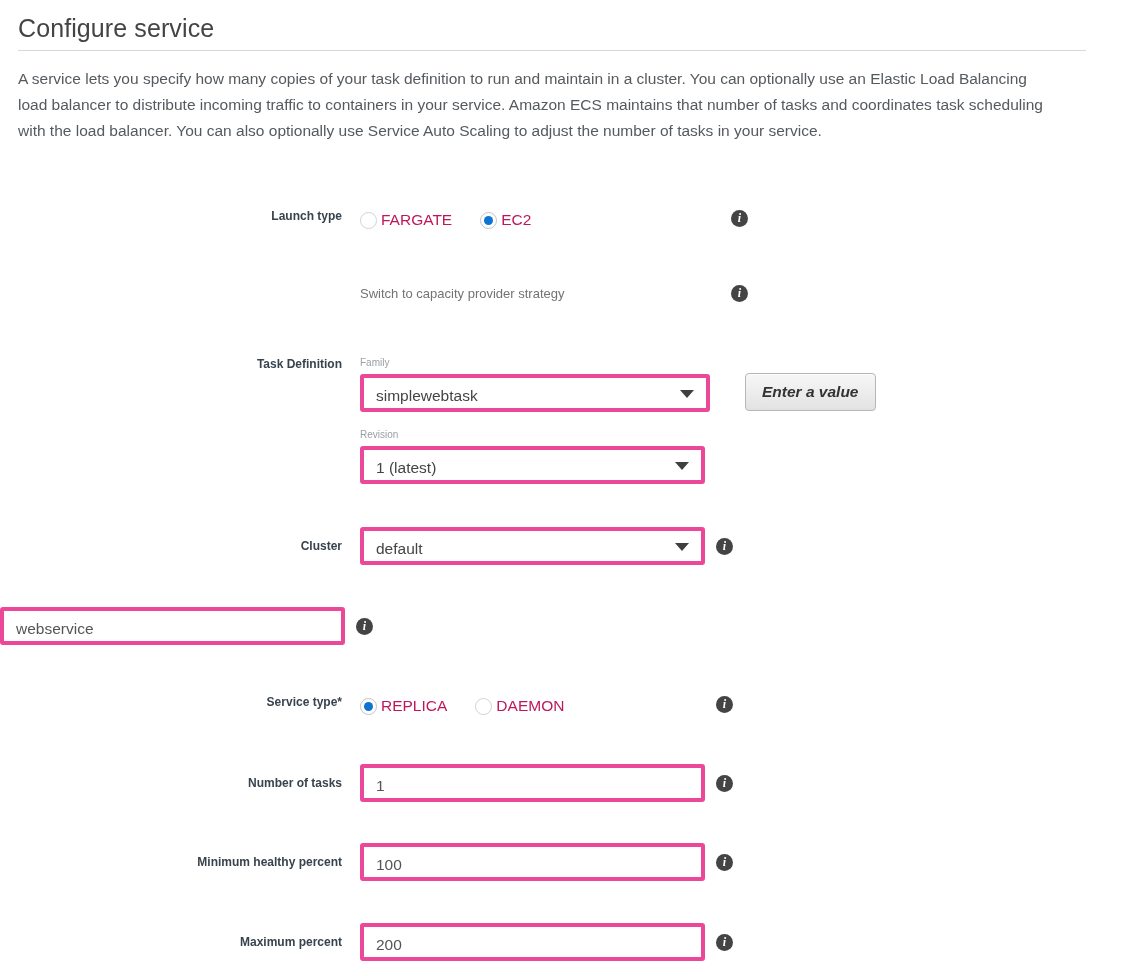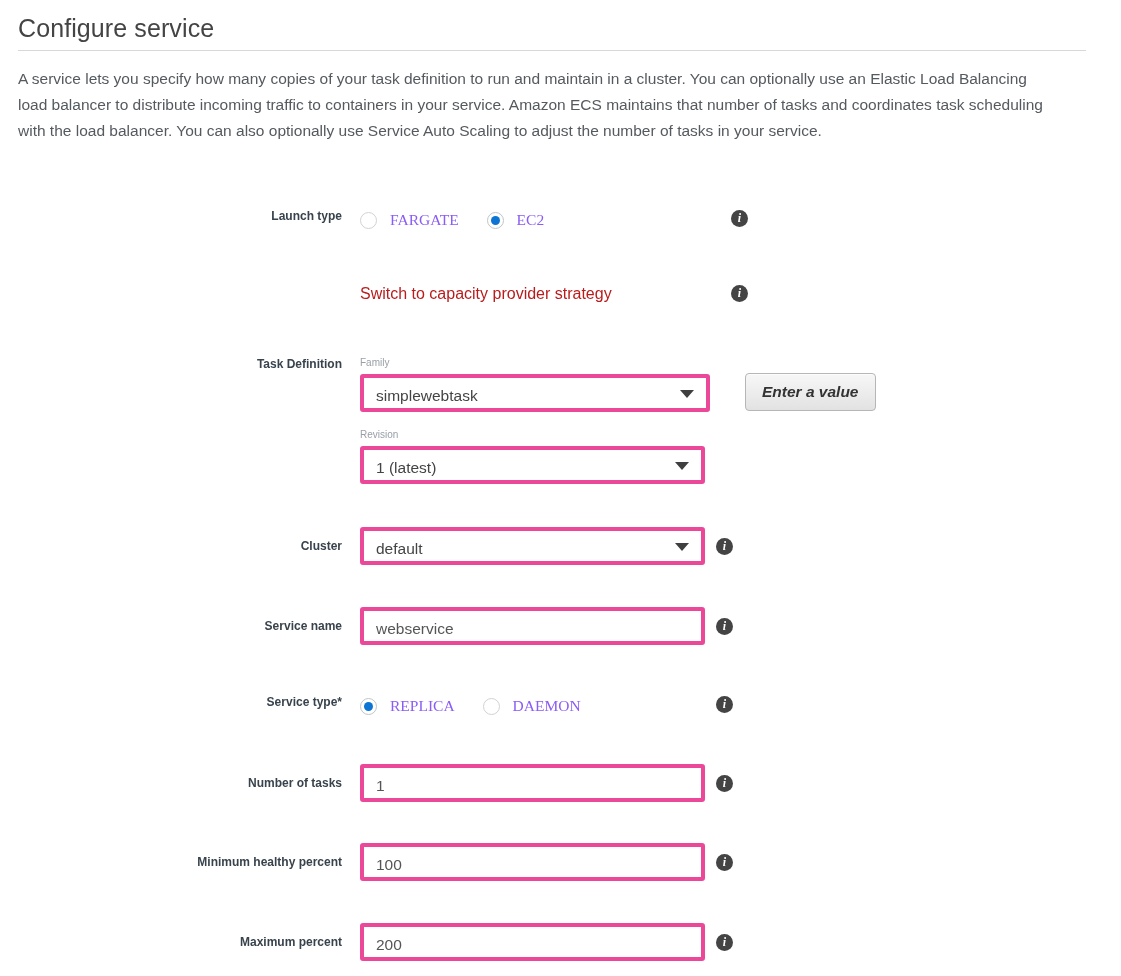--- a/index.html
+++ b/index.html
@@ -142,24 +142,23 @@
     position: absolute;
     left: 3px;
     top: 3px;
     width: 9px;
     height: 9px;
     border-radius: 50%;
     background: #0d74d4;
   }
   .radio-label {
     font-size: 15.5px;
-    color: #8b5cf6;
-    margin-left: 13px;
+    color: #be185d;
+    margin-left: 4px;
     white-space: nowrap;
-    font-family: Liberation Serif, serif;
   }
   .radio-gap { width: 28px; flex: 0 0 28px; }
 
   
   .info-icon {
     position: absolute;
     width: 17px;
     height: 17px;
     border-radius: 50%;
     background: #444444;
@@ -167,22 +166,22 @@
     font-family: "Liberation Serif", serif;
     font-size: 12px;
     font-weight: bold;
     line-height: 17px;
     text-align: center;
     font-style: italic;
   }
 
   
   .link {
-    color: #b91c1c;
-    font-size: 16px;
+    color: #737373;
+    font-size: 13px;
     text-decoration: none;
     cursor: pointer;
     line-height: 20px;
   }
 
   
   .btn {
     display: inline-block;
     height: 38px;
     line-height: 36px;
@@ -254,21 +253,20 @@
     <div class="field-col">
       <div class="select">
         <span>default</span>
         <span class="caret"></span>
       </div>
       <div class="info-icon" style="left:356px; top:11px;">i</div>
     </div>
   </div>
 
   <div class="abs row" style="left:0; top:607px;">
-    <div class="label-col" style="padding-top:9px;">Service name</div>
     <div class="field-col">
       <div class="textinput">webservice</div>
       <div class="info-icon" style="left:356px; top:11px;">i</div>
     </div>
   </div>
 
   <div class="abs row" style="left:0; top:692px;">
     <div class="label-col">Service type*</div>
     <div class="field-col">
       <div class="radio-group">

